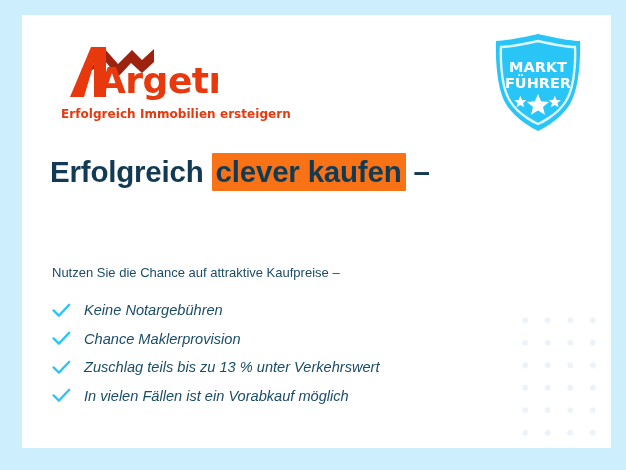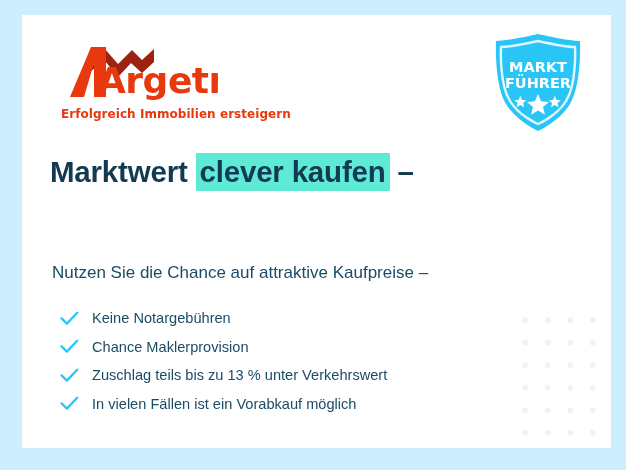--- a/index.html
+++ b/index.html
@@ -91,32 +91,32 @@
     top: 117px;
     width: 500px;
     font-size: 29.5px;
     line-height: 39px;
     font-weight: 700;
     color: #123A52;
     letter-spacing: -0.2px;
   }
   #headline .hl-line { display: block; white-space: nowrap; }
   #headline .mark {
-    background: #5eead4;
+    background: #f97316;
     padding: 2px 4px 3px 4px;
     border-radius: 1px;
   }
 
   
   #subheadline {
     position: absolute;
     left: 30px;
     top: 208px;
     width: 510px;
-    font-size: 17px;
+    font-size: 13px;
     line-height: 28px;
     font-weight: 400;
     color: #1A4C66;
     margin-top: 36px;
   }
   #subheadline .sub-line { display: block; white-space: nowrap; }
 
   
   #bullets {
     position: absolute;
@@ -175,28 +175,28 @@
         <text x="48" y="56" text-anchor="middle" font-family="DejaVu Sans, sans-serif" font-size="14.5" font-weight="700" fill="#FFFFFF">FÜHRER</text>
         <g fill="#FFFFFF">
           <path d="M31 65 L33.1 70 L38.4 70.4 L34.3 73.9 L35.6 79.1 L31 76.2 L26.4 79.1 L27.7 73.9 L23.6 70.4 L28.9 70 Z" transform="translate(0,-1) scale(0.82) translate(6,14)"></path>
           <path d="M48 62 L51.1 69.3 L59 69.9 L53 75 L54.9 82.7 L48 78.5 L41.1 82.7 L43 75 L37 69.9 L44.9 69.3 Z"></path>
           <path d="M65 65 L67.1 70 L72.4 70.4 L68.3 73.9 L69.6 79.1 L65 76.2 L60.4 79.1 L61.7 73.9 L57.6 70.4 L62.9 70 Z" transform="translate(0,-1) scale(0.82) translate(14,14)"></path>
         </g>
       </svg>
     </div>
 
     <h1 id="headline">
-      <span class="hl-line"><span>Marktwert </span><span class="mark">clever kaufen</span><span> –</span></span>
+      <span class="hl-line"><span>Erfolgreich </span><span class="mark">clever kaufen</span><span> –</span></span>
     </h1>
 
     <p id="subheadline">
       <span class="sub-line">Nutzen Sie die Chance auf attraktive Kaufpreise –</span>
     </p>
 
-    <ul id="bullets" style="list-style:none;margin:8px;padding:0;">
+    <ul id="bullets" style="list-style:none;margin:0;padding:0;font-style:italic;">
       <li class="bullet-item">
         <span class="bullet-check">
           <svg width="19" height="15" viewBox="0 0 19 15">
               <path d="M1.6 7.4 L6.9 12.6 L17.2 1.8" fill="none" stroke="#29C5F6" stroke-width="2.3" stroke-linecap="round" stroke-linejoin="round"></path>
             </svg>
         </span>
         <span class="bullet-text">Keine Notargebühren</span>
       </li>
       <li class="bullet-item">
         <span class="bullet-check">

